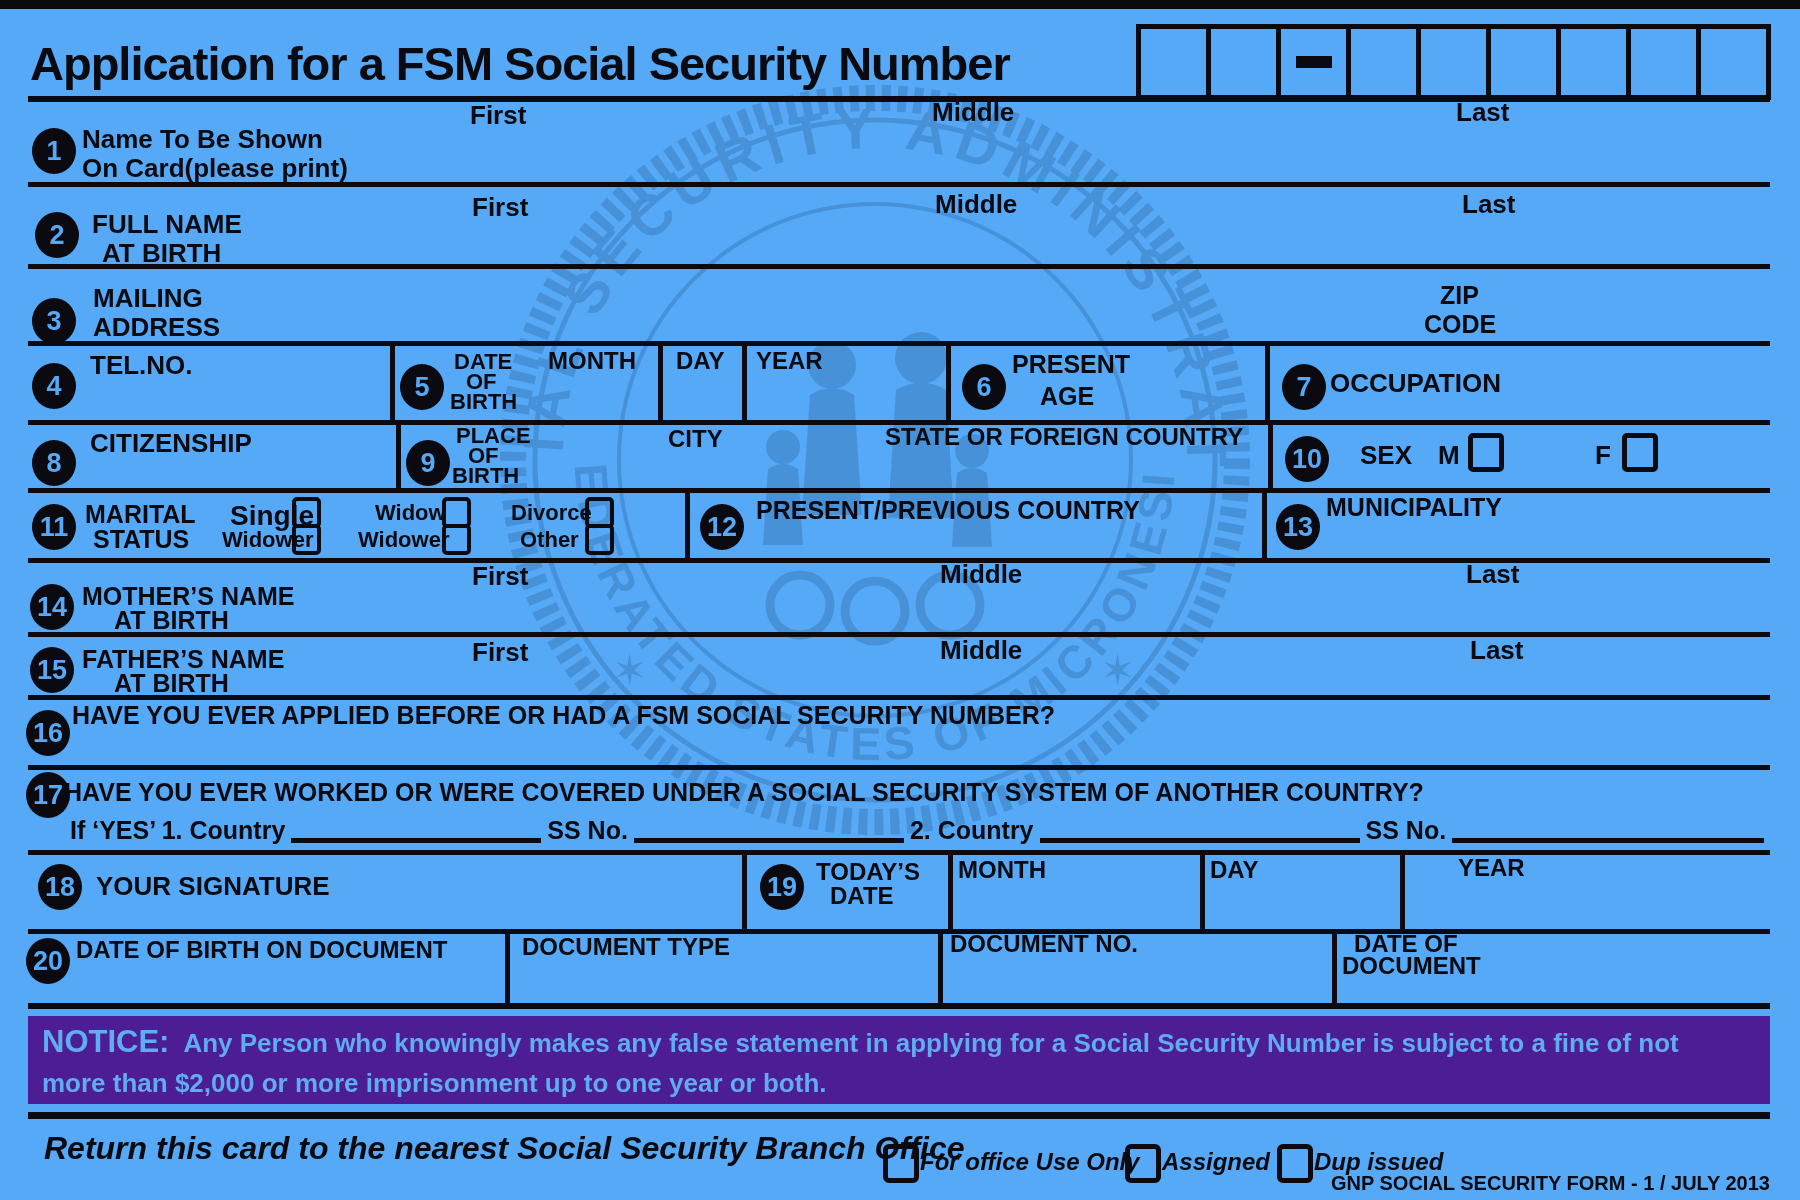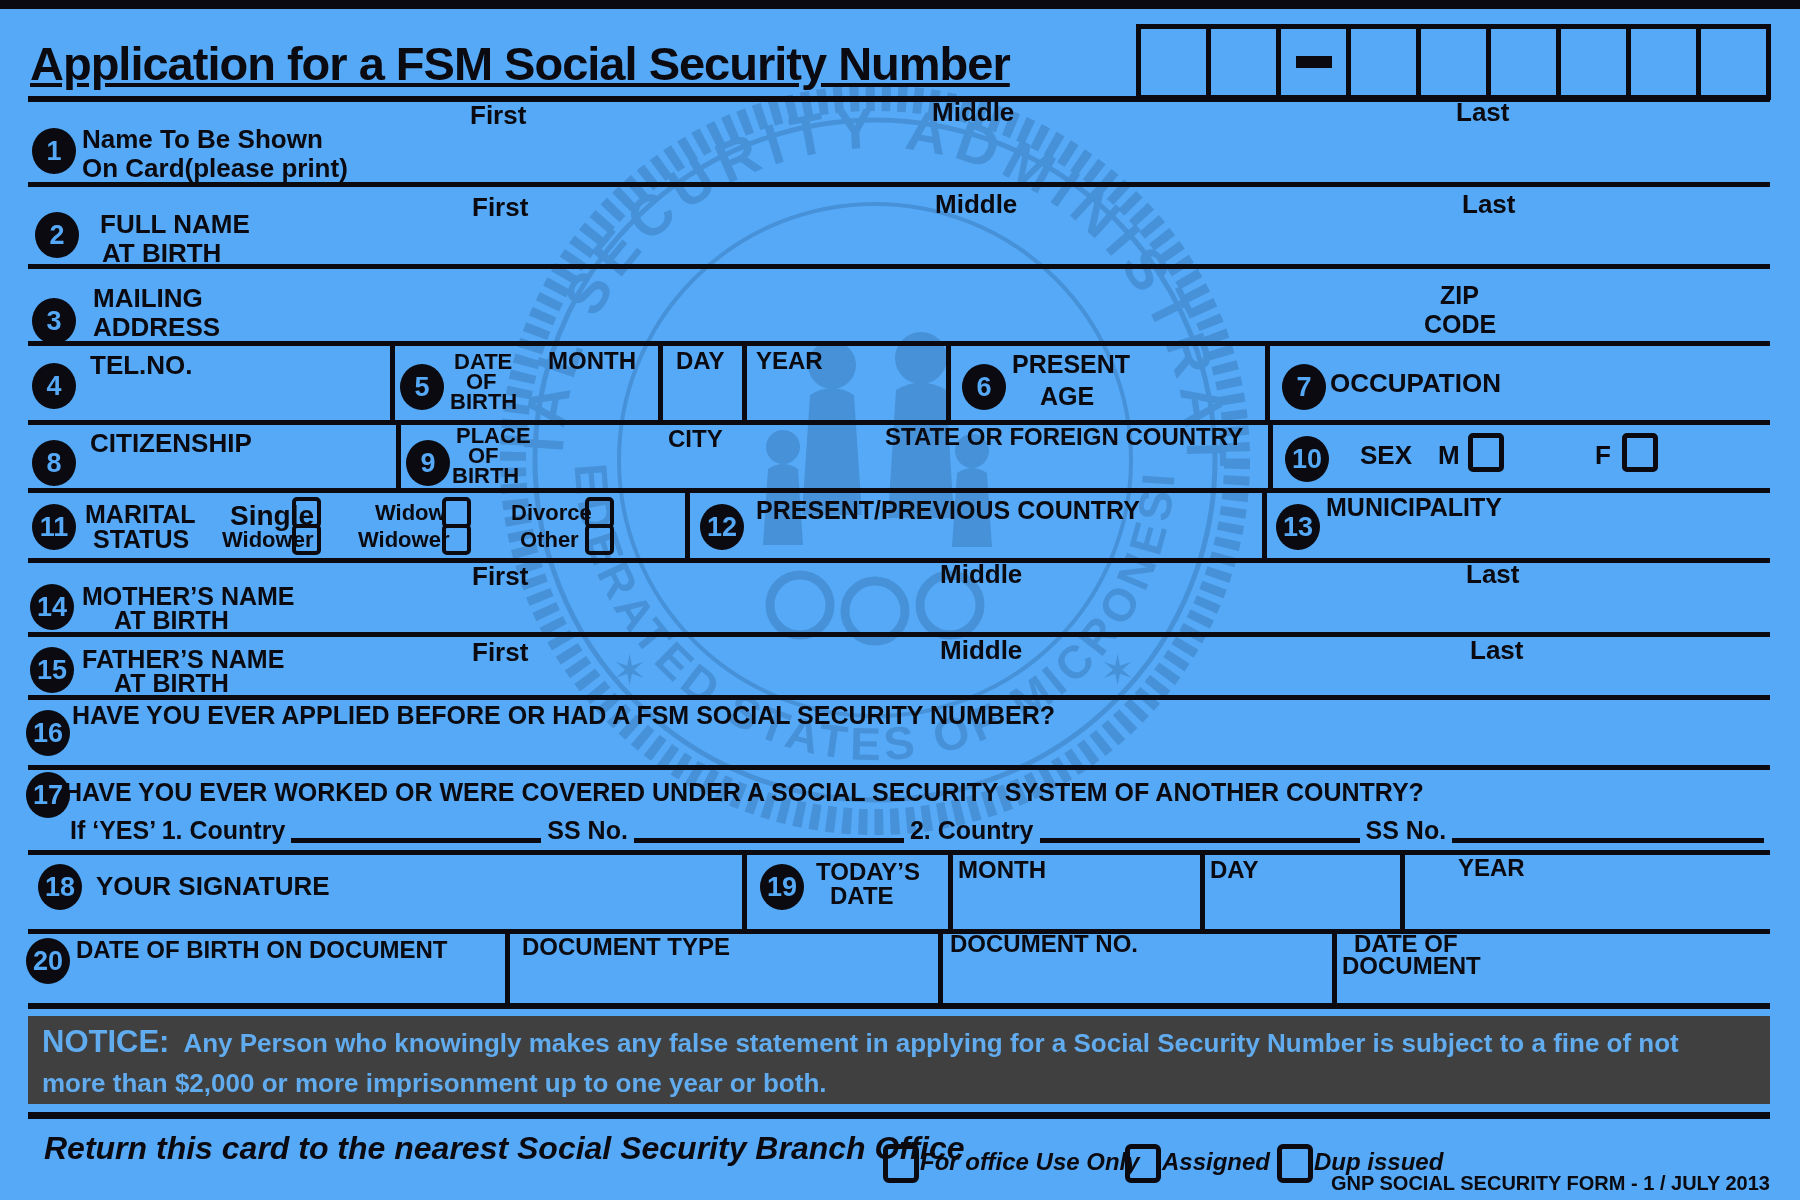--- a/index.html
+++ b/index.html
@@ -14,21 +14,21 @@
   .cb{position:absolute;width:21px;height:23px;border:4px solid #0a0a10;border-radius:5px;}
   .cbig{position:absolute;width:26px;height:29px;border:5px solid #0a0a10;border-radius:6px;}
   .ssnrow{position:absolute;left:1136px;top:24px;display:flex;}
   .ssncell{width:65px;height:66px;border:5px solid #0a0a10;margin-left:-5px;
            display:flex;align-items:center;justify-content:center;}
   .ssncell:first-child{margin-left:0;}
   .dash{width:36px;height:12px;background:#0a0a10;}
   .flexline{position:absolute;display:flex;align-items:flex-end;font-weight:bold;white-space:nowrap;}
   .blank{border-bottom:5px solid #0a0a10;height:8px;margin:0 6px 2px 6px;}
   .grow{flex:1;}
-  .notice{position:absolute;left:28px;top:1016px;width:1742px;height:88px;background:#404040;
+  .notice{position:absolute;left:28px;top:1016px;width:1742px;height:88px;background:#4c1d95;
           color:#61abef;font-weight:bold;box-sizing:border-box;padding:8px 14px;line-height:36px;}
   .notice .pfx{font-size:31px;margin-right:14px;}
   .notice .bodytxt{font-size:26px;}
   .seal{position:absolute;left:480px;top:65px;width:790px;height:790px;opacity:0.38;}
   .it{font-style:italic;}
 </style>
 </head>
 <body>
 
 <div class="page">
@@ -62,21 +62,21 @@
         <path d="M 288,404 q 15,-10 30,0 l 5,76 h-40 z"></path>
       <circle cx="492" cy="386" r="17"></circle>
         <path d="M 477,408 q 15,-10 30,0 l 5,74 h-40 z"></path>
       <text x="132" y="620" font-size="42">✶</text>
       <text x="620" y="620" font-size="42">✶</text>
     </g>
   </svg>
 
   <div class="topedge"></div>
 
-  <div class="lb" style="left:30px;top:36px;font-size:47px;letter-spacing:-1px;text-decoration:underline;">Application for a FSM Social Security Number</div>
+  <div class="lb" style="left:30px;top:36px;font-size:47px;letter-spacing:-1px;">Application for a FSM Social Security Number</div>
   <div class="ssnrow">
     <div class="ssncell"></div>
     <div class="ssncell"></div>
     <div class="ssncell">
         <div class="dash"></div>
       </div>
     <div class="ssncell"></div>
     <div class="ssncell"></div>
     <div class="ssncell"></div>
     <div class="ssncell"></div>
@@ -120,21 +120,21 @@
   <div class="lb" style="left:932px;top:97px;font-size:26px;">Middle</div>
   <div class="lb" style="left:1456px;top:97px;font-size:26px;">Last</div>
   <div class="num" style="left:32px;top:128px;">1</div>
   <div class="lb" style="left:82px;top:124px;font-size:26px;">Name To Be Shown</div>
   <div class="lb" style="left:82px;top:153px;font-size:26px;">On Card(please print)</div>
 
   <div class="lb" style="left:472px;top:192px;font-size:26px;">First</div>
   <div class="lb" style="left:935px;top:189px;font-size:26px;">Middle</div>
   <div class="lb" style="left:1462px;top:189px;font-size:26px;">Last</div>
   <div class="num" style="left:35px;top:212px;">2</div>
-  <div class="lb" style="left:92px;top:209px;font-size:26px;margin-left:8px;">FULL NAME</div>
+  <div class="lb" style="left:92px;top:209px;font-size:26px;">FULL NAME</div>
   <div class="lb" style="left:102px;top:238px;font-size:26px;">AT BIRTH</div>
 
   <div class="num" style="left:32px;top:298px;">3</div>
   <div class="lb" style="left:93px;top:283px;font-size:26px;">MAILING</div>
   <div class="lb" style="left:93px;top:312px;font-size:26px;">ADDRESS</div>
   <div class="lb" style="left:1440px;top:281px;font-size:25px;">ZIP</div>
   <div class="lb" style="left:1424px;top:310px;font-size:25px;">CODE</div>
 
   <div class="num" style="left:32px;top:363px;">4</div>
   <div class="lb" style="left:90px;top:350px;font-size:26px;">TEL.NO.</div>

